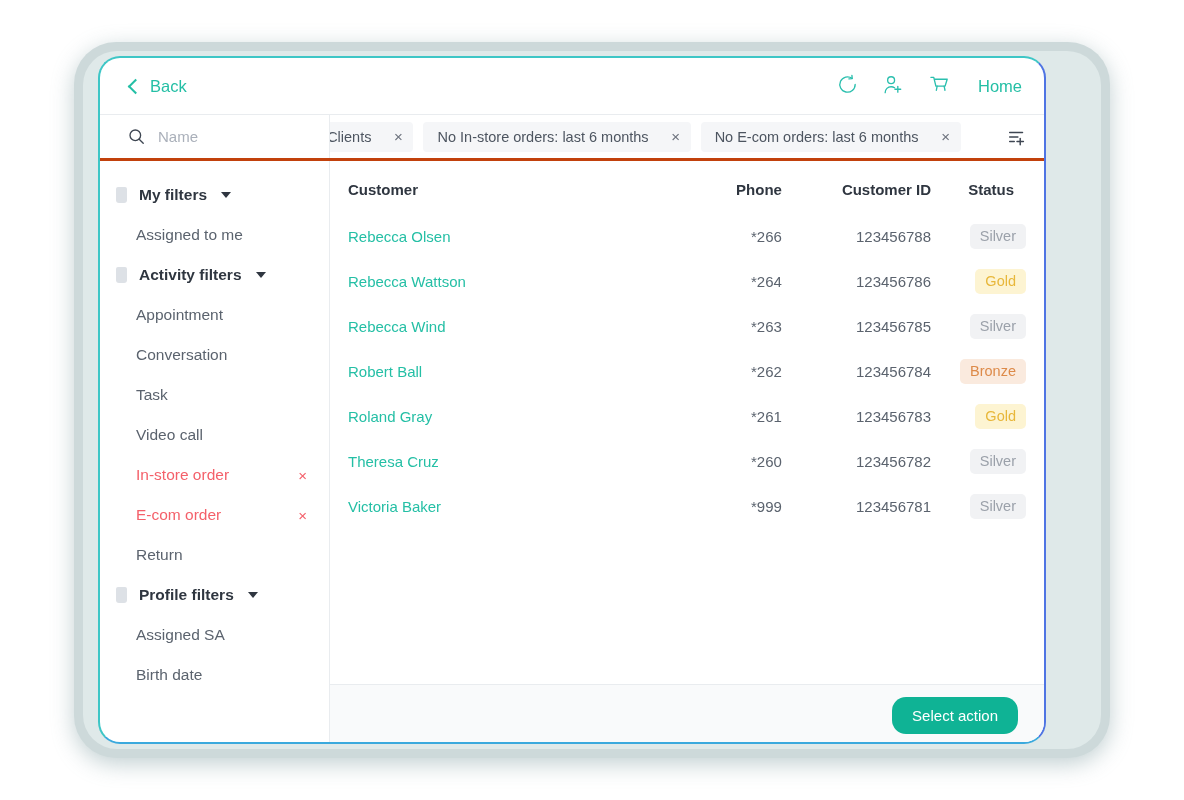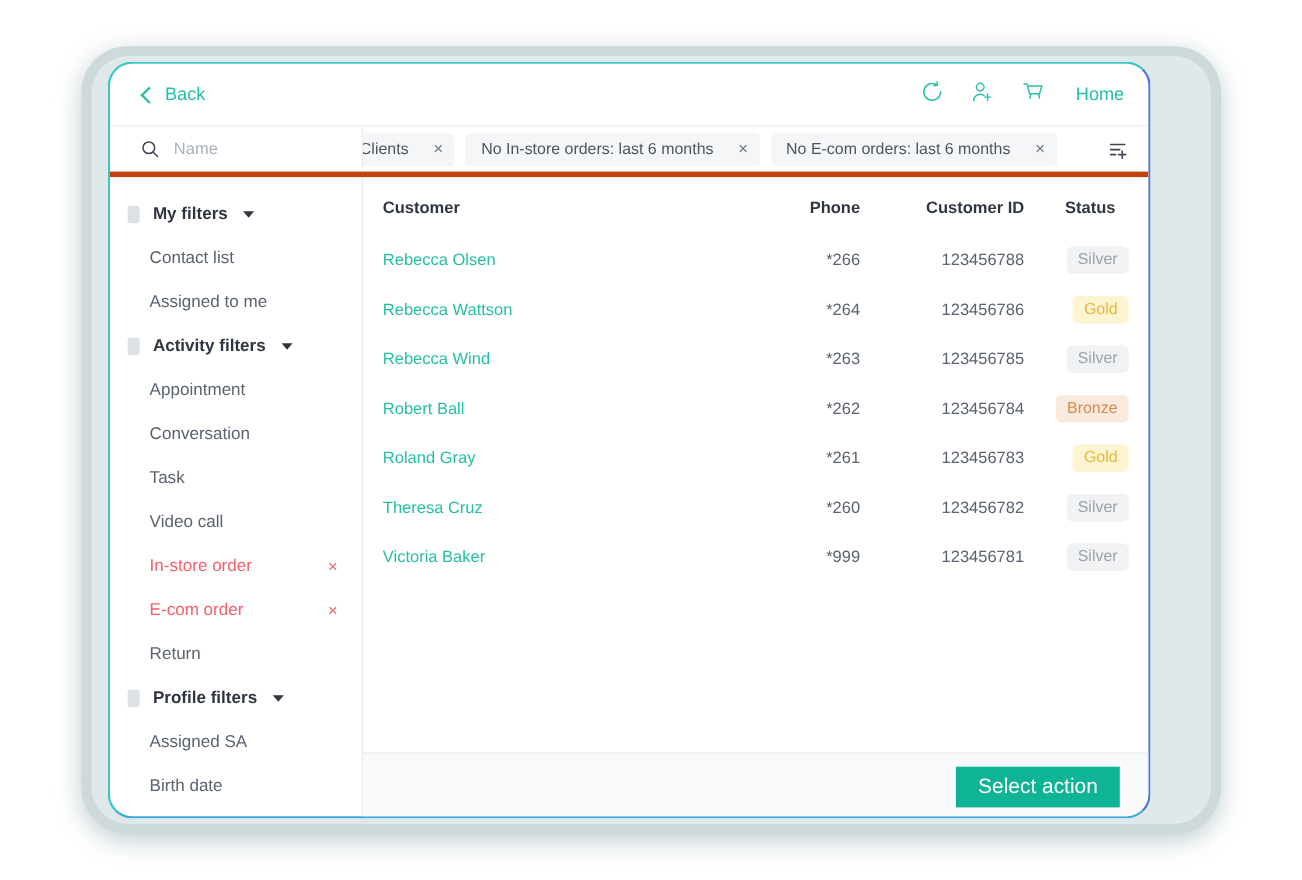--- a/index.html
+++ b/index.html
@@ -82,21 +82,21 @@
     color: #24bfa5;
     font-size: 16.5px;
     cursor: pointer;
     margin-left: 3px;
   }
 
   
   #filterbar {
     position: relative;
     height: 46px;
-    border-bottom: 5px solid #c2410c;
+    border-bottom: 3px solid #c2410c;
     display: flex;
     align-items: stretch;
   }
   #search-cell {
     width: 230px;
     flex: 0 0 230px;
     display: flex;
     align-items: center;
     gap: 12px;
     padding-left: 27px;
@@ -272,23 +272,23 @@
     border-top: 1px solid #e9ecef;
     display: flex;
     align-items: center;
     justify-content: flex-end;
     padding-right: 26px;
   }
   #select-action-btn {
     background: #0fb395;
     color: #ffffff;
     border: none;
-    border-radius: 0;
+    border-radius: 14px;
     font-family: "Liberation Sans", sans-serif;
-    font-size: 19px;
+    font-size: 15px;
     height: 37px;
     padding: 0 20px;
     cursor: pointer;
   }
 </style>
 </head>
 <body>
 
 <div id="device-frame"></div>
 
@@ -366,23 +366,20 @@
     </div>
   </div>
 
   <div id="body-split">
 
     <div id="sidebar">
         <div class="fgroup-head">
           <span class="marker"></span>
           <span class="fgroup-title">My filters</span>
           <span class="caret-down"></span>
-        </div>
-        <div class="fitem">
-          <span>Contact list</span>
         </div>
         <div class="fitem">
           <span>Assigned to me</span>
         </div>
         <div class="fgroup-head">
           <span class="marker"></span>
           <span class="fgroup-title">Activity filters</span>
           <span class="caret-down"></span>
         </div>
         <div class="fitem">

